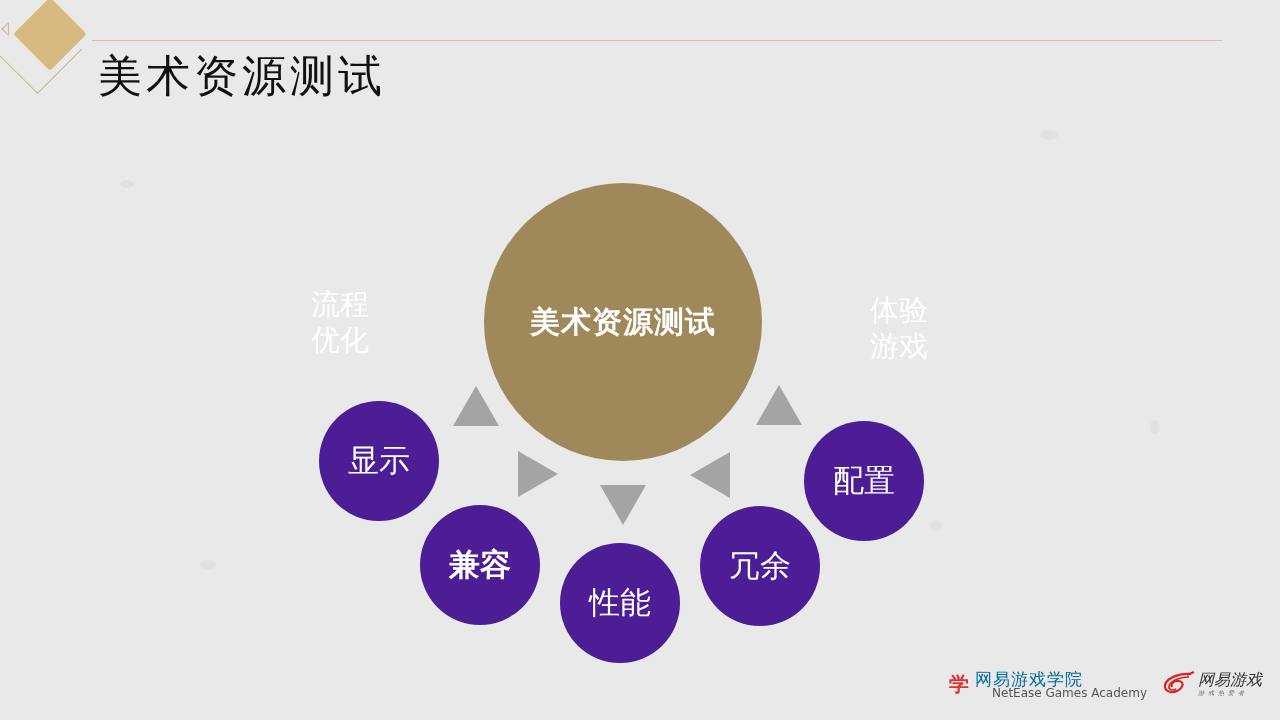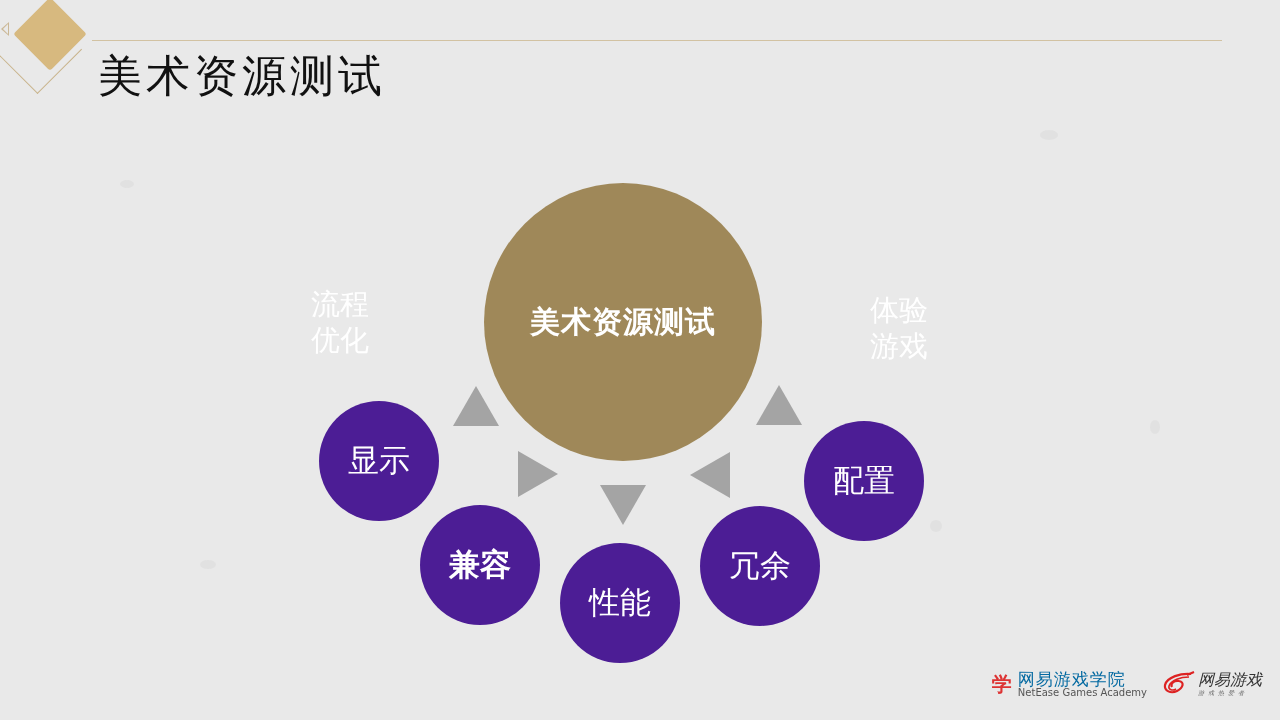--- a/index.html
+++ b/index.html
@@ -29,21 +29,21 @@
     .tri { position: absolute; width: 0; height: 0; }
     .tri.up { border-left: 23px solid transparent; border-right: 23px solid transparent; border-bottom: 40px solid #a4a4a4; }
     .tri.down { border-left: 23px solid transparent; border-right: 23px solid transparent; border-top: 40px solid #a4a4a4; }
     .tri.right { border-top: 23px solid transparent; border-bottom: 23px solid transparent; border-left: 40px solid #a4a4a4; }
     .tri.left { border-top: 23px solid transparent; border-bottom: 23px solid transparent; border-right: 40px solid #a4a4a4; }
     .footer { position: absolute; right: 18px; top: 668px; display: flex; align-items: center; gap: 14px; }
     .academy { display: flex; align-items: center; gap: 6px; }
     .academy-seal { width: 20px; height: 32px; color: #d33; font-size: 20px; font-weight: bold; line-height: 32px; text-align: center; }
     .academy-text { display: flex; flex-direction: column; }
     .academy-cn { font-size: 17px; color: #0369a1; line-height: 18px; letter-spacing: 1px; }
-    .academy-en { font-size: 10px; color: #555; line-height: 10px; }
+    .academy-en { font-size: 12px; color: #555; line-height: 10px; margin-left: 17px; }
     .ne-logo { display: flex; align-items: center; gap: 3px; }
     .ne-swirl { width: 34px; height: 26px; }
     .ne-text { display: flex; flex-direction: column; }
     .ne-cn { font-size: 16px; color: #333; font-style: italic; line-height: 18px; }
     .ne-sub { font-size: 6px; color: #666; letter-spacing: 4px; line-height: 8px; font-style: italic; }
   </style>
 </head>
 <body>
 
 <div class="speck" style="left:120px;top:180px;width:14px;height:8px;"></div>

